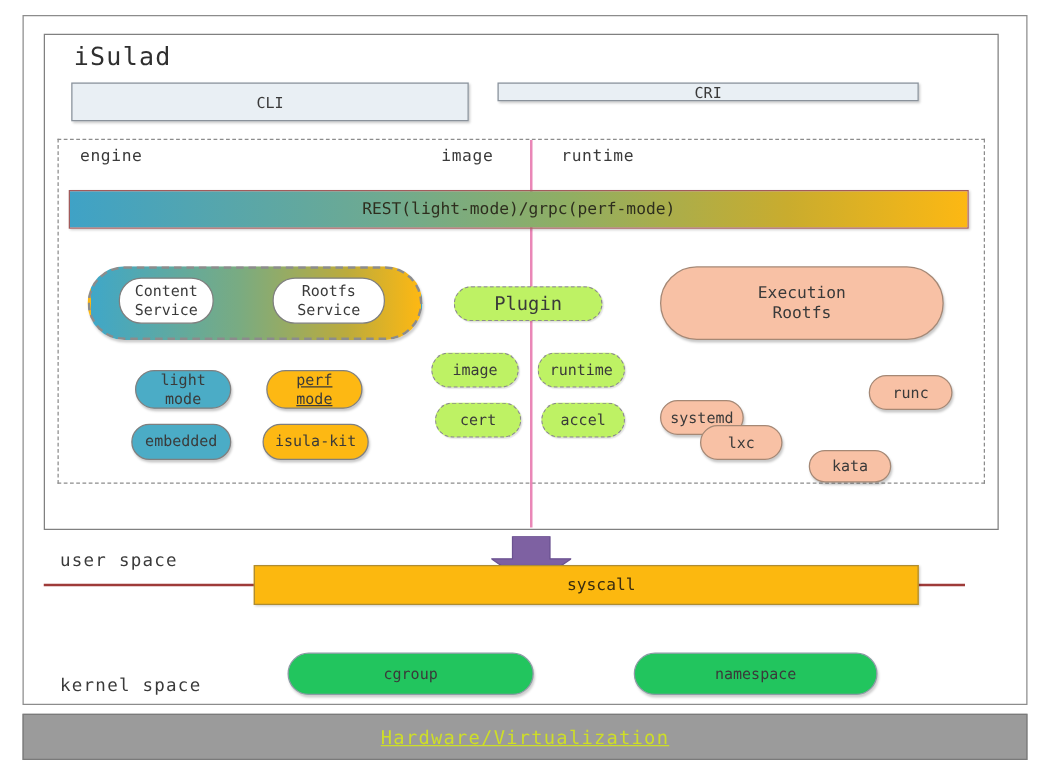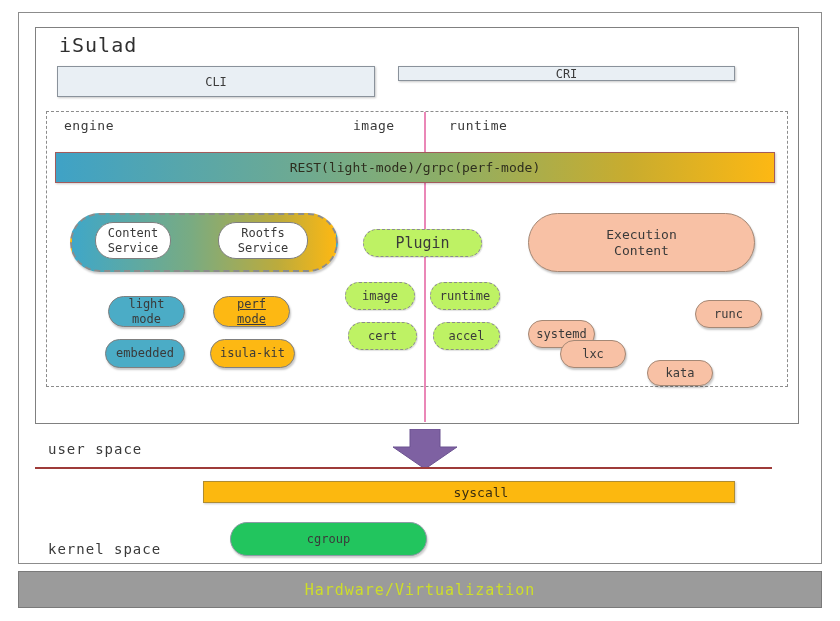--- a/index.html
+++ b/index.html
@@ -93,34 +93,35 @@
   <div class="abs pill solid teal" style="left:105px;top:339px;width:80px;height:29px;">embedded</div>
   <div class="abs pill solid gold" style="left:210px;top:339px;width:85px;height:29px;">isula-kit</div>
 
   <div class="abs pill dashedpill" style="left:363px;top:229px;width:119px;height:28px;font-size:15px;">Plugin</div>
   <div class="abs pill dashedpill" style="left:345px;top:282px;width:70px;height:28px;">image</div>
   <div class="abs pill dashedpill" style="left:430px;top:282px;width:70px;height:28px;">runtime</div>
   <div class="abs pill dashedpill" style="left:348px;top:322px;width:69px;height:28px;">cert</div>
   <div class="abs pill dashedpill" style="left:433px;top:322px;width:67px;height:28px;">accel</div>
 
   <div class="abs pill solid salmon" style="left:528px;top:213px;width:227px;height:59px;border-radius:30px;font-size:13px;">Execution
-Content</div>
+Rootfs</div>
   <div class="abs pill solid salmon" style="left:528px;top:300px;width:67px;height:28px;margin-top:20px;">systemd</div>
   <div class="abs pill solid salmon" style="left:695px;top:300px;width:67px;height:28px;">runc</div>
   <div class="abs pill solid salmon" style="left:560px;top:340px;width:66px;height:28px;">lxc</div>
   <div class="abs pill solid salmon" style="left:647px;top:360px;width:66px;height:26px;">kata</div>
 
   <svg class="abs" style="left:393px;top:429px;" width="64" height="40" viewBox="0 0 64 40">
     <polygon points="17,0 47,0 47,18 64,18 32,40 0,18 17,18" fill="#7E61A2" stroke="#6b5290" stroke-width="1"></polygon>
   </svg>
 
   <div class="abs spacelabel" style="left:48px;top:441px;">user space</div>
   <div class="abs redline" style="left:35px;top:467px;width:737px;height:0;"></div>
 
-  <div class="abs syscall" style="left:203px;top:481px;width:532px;height:22px;padding-left:24px;">syscall</div>
+  <div class="abs syscall" style="left:203px;top:452px;width:532px;height:32px;padding-left:24px;">syscall</div>
 
   <div class="abs pill bluepill" style="left:230px;top:522px;width:197px;height:34px;border-radius:17px;">cgroup</div>
+  <div class="abs pill bluepill" style="left:507px;top:522px;width:195px;height:34px;border-radius:17px;">namespace</div>
 
   <div class="abs spacelabel" style="left:48px;top:541px;">kernel space</div>
 
-  <div class="abs graybar" style="left:18px;top:571px;width:804px;height:37px;">Hardware/Virtualization</div>
+  <div class="abs graybar" style="left:18px;top:571px;width:804px;height:37px;text-decoration:underline;">Hardware/Virtualization</div>
 
 </div>
 
 </body></html>

